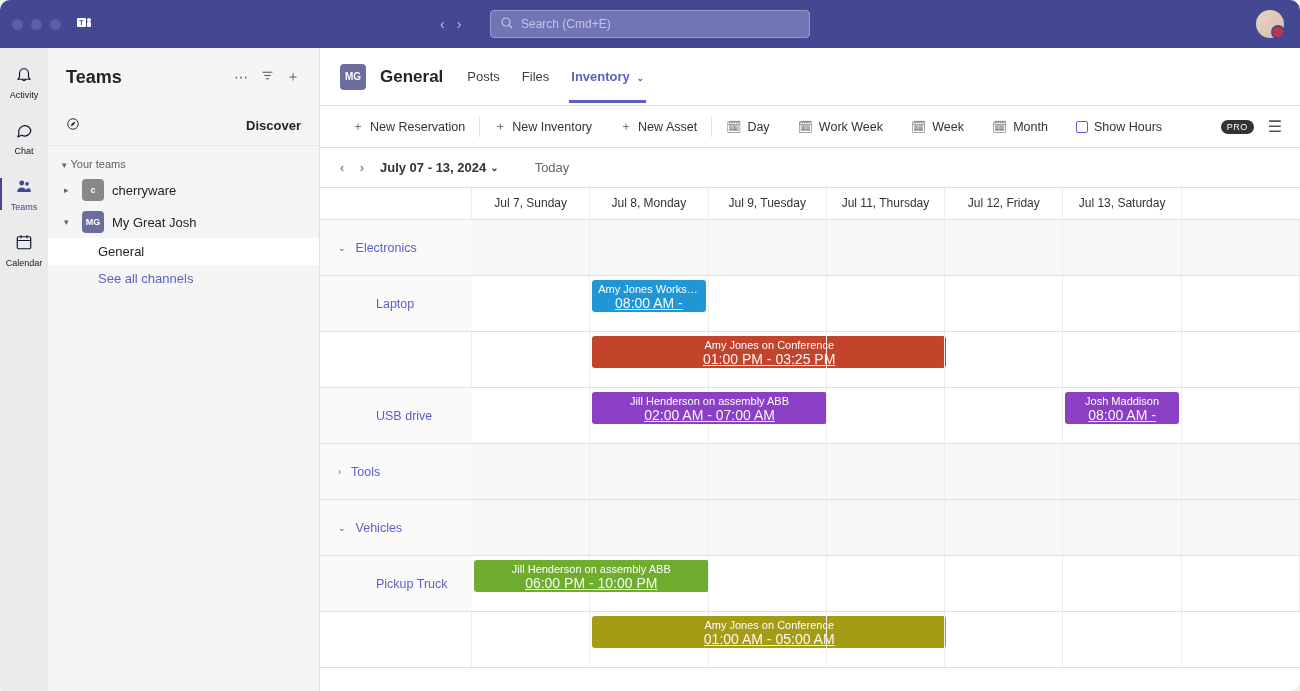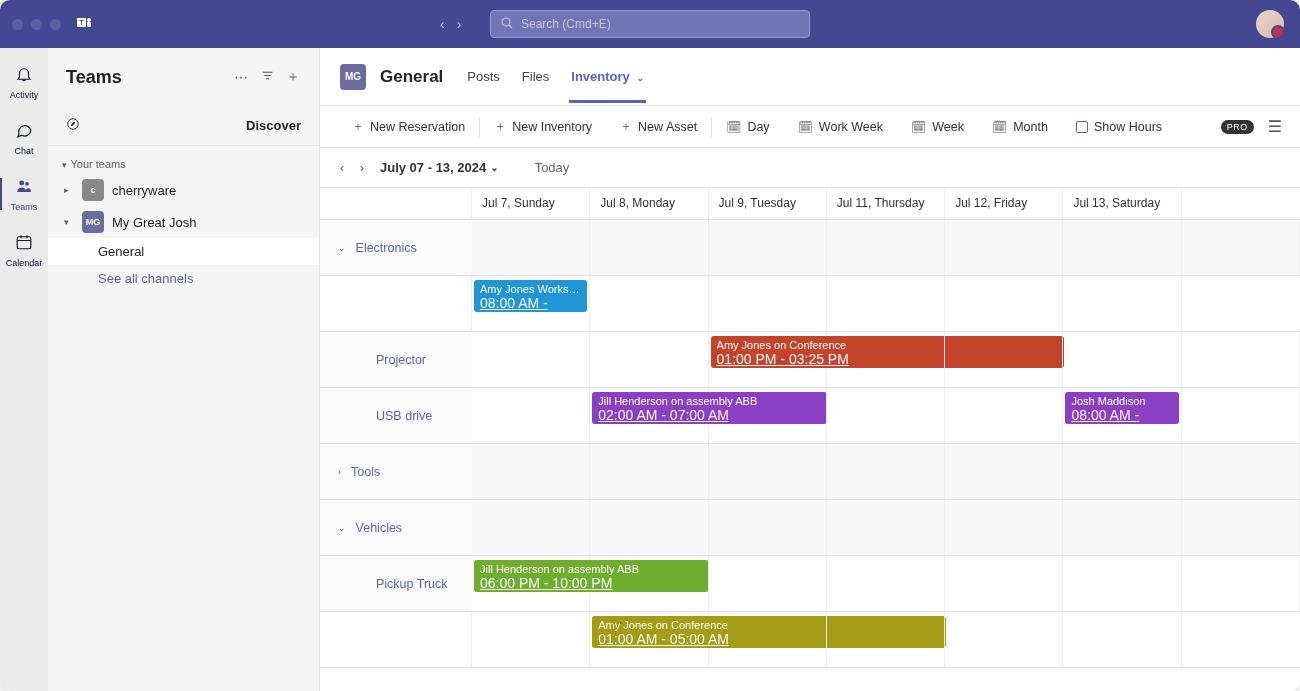--- a/index.html
+++ b/index.html
@@ -64,21 +64,21 @@
 .tb-btn.showhours .sq { display:inline-block; width:12px; height:12px; border:1.5px solid #5b5fc7; border-radius:2px; }
 .tb-spacer { flex: 1; }
 .pro-badge { background: #333; color: #fff; font-size: 9px; font-weight: 400; padding: 2px 6px; border-radius: 7px; letter-spacing: 0.5px; }
 .menu-icon { margin-left: 14px; cursor: pointer; color: #555; font-size: 16px; }
 
 .datebar { height: 40px; border-bottom: 1px solid #e0e0e0; display: flex; align-items: center; padding: 0 20px; gap: 16px; }
 .datebar .arrow { cursor: pointer; color: #555; font-size: 12px; }
 .datebar .range { font-size: 13px; color: #333; display: flex; align-items: center; gap: 4px; font-weight: bold; }
 .datebar .today { font-size: 13px; color: #666; cursor: pointer; margin-left: 20px; }
 
-.grid-wrap { flex:1; overflow:auto; }
+.grid-wrap { flex:1; overflow:auto;text-align:center; }
 .grid-header { display: grid; grid-template-columns: 152px repeat(7, 1fr); border-bottom: 1px solid #e0e0e0; height: 32px; }
 .grid-header > div { padding: 8px 10px; font-size: 12px; color: #333; border-right: 1px solid #eee; }
 .grid-header > div:first-child { background:#fff; }
 
 .group-row { display: grid; grid-template-columns: 152px repeat(7, 1fr); height: 56px; border-bottom: 1px solid #e0e0e0; }
 .group-row .label-cell { padding: 0 10px; display: flex; align-items: center; gap: 10px; background: #fafafa; font-size: 12.5px; cursor: pointer; }
 .group-row .label-cell .caret { font-size: 9px; color: #555; }
 .group-row .label-cell.asset { color: #5b5fc7; padding-left: 56px; background: #fafafa; }
 .group-row .label-cell.cat { color: #5b5fc7; padding-left: 18px; }
 .day-cell { border-right: 1px solid #eee; position: relative; }
@@ -285,37 +285,37 @@
               </div>
               <div class="day-cell"></div>
               <div class="day-cell"></div>
               <div class="day-cell"></div>
               <div class="day-cell"></div>
               <div class="day-cell"></div>
               <div class="day-cell"></div>
               <div class="day-cell"></div>
             </div>
             <div class="group-row">
+              <div class="label-cell asset">
+                <span>Laptop</span>
+              </div>
               <div class="day-cell"></div>
               <div class="day-cell">
                 <div class="event ev-blue">
                   <div class="et">Amy Jones Workshop</div>
                   <div class="etm">08:00 AM - 11:30 AM</div>
                 </div>
               </div>
               <div class="day-cell"></div>
               <div class="day-cell"></div>
               <div class="day-cell"></div>
               <div class="day-cell"></div>
               <div class="day-cell"></div>
             </div>
             <div class="group-row">
-              <div class="label-cell asset">
-                <span>Projector</span>
-              </div>
               <div class="day-cell"></div>
               <div class="day-cell"></div>
               <div class="day-cell">
                 <div class="event ev-red span3">
                   <div class="et">Amy Jones on Conference</div>
                   <div class="etm">01:00 PM - 03:25 PM</div>
                 </div>
               </div>
               <div class="day-cell"></div>
               <div class="day-cell"></div>

